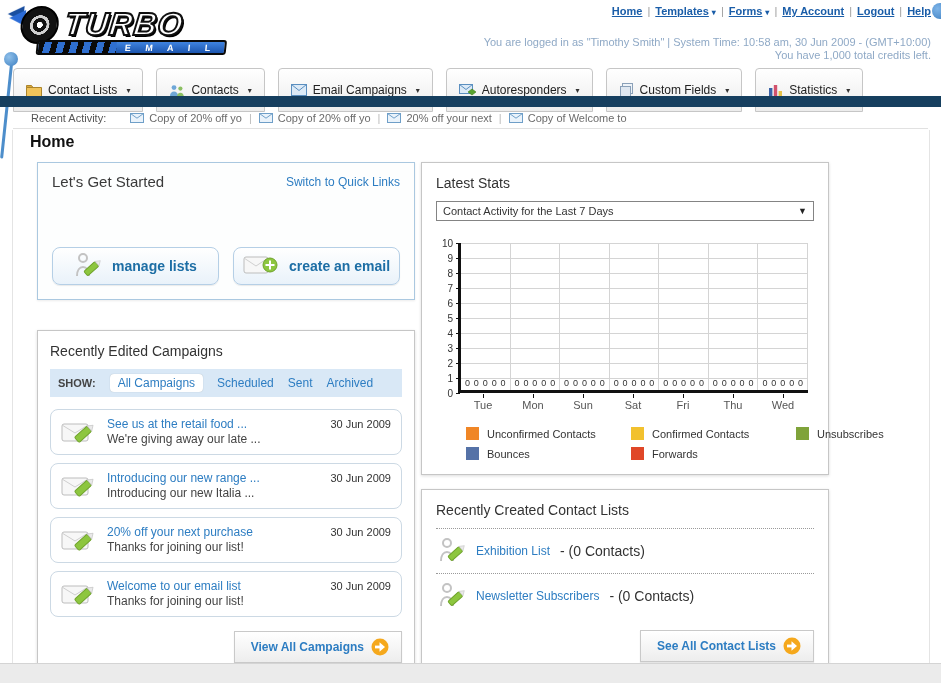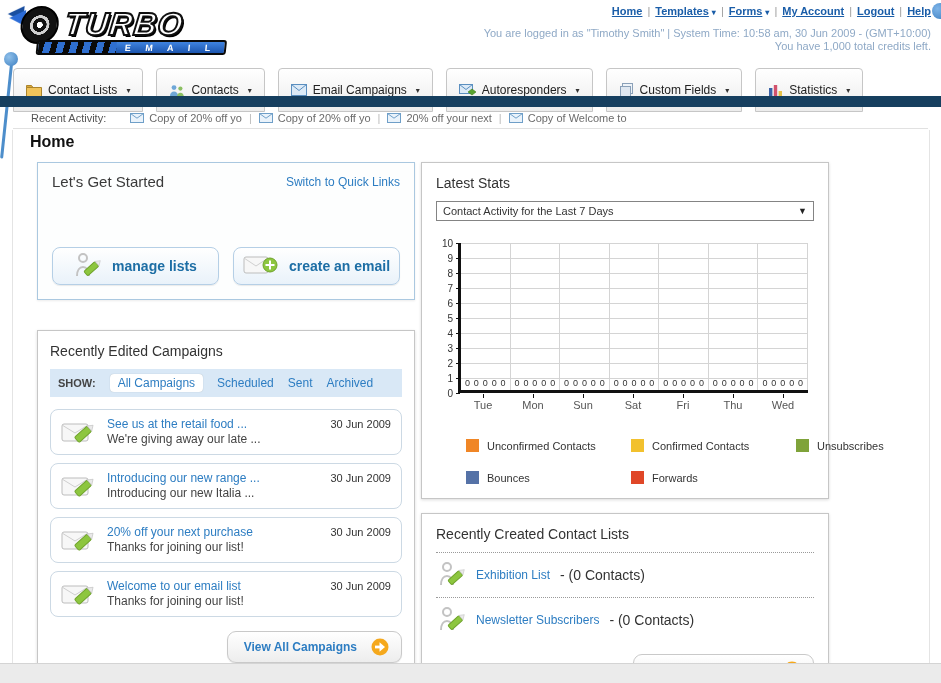--- a/index.html
+++ b/index.html
@@ -24,21 +24,21 @@
     background:linear-gradient(#3f83e0,#1c55ae); border:2px solid #0a0a0a; border-radius:3px;
     display:flex; align-items:center; justify-content:flex-end; padding-right:8px; position:relative; overflow:hidden;}
   .logo-bar-stripes { position:absolute; left:0; top:0; bottom:0; width:78px;
     background:repeating-linear-gradient(100deg,#0a0a0a 0 6px,#2f6fd0 6px 13px); }
   .logo-bar-text { position:relative; color:#fff; font-size:9px; font-weight:bold; letter-spacing:6px; }
 
   .top-nav { position:absolute; top:5px; right:10px; font-size:11px; color:#9b9b9b; white-space:nowrap; }
   .nav-link { color:#1a5da8; text-decoration:underline; font-weight:bold; cursor:pointer; }
   .nav-sep { color:#9b9b9b; margin:0 5px; }
   .caret { font-size:8px; margin-left:3px; text-decoration:none; display:inline-block; }
-  .status { position:absolute; top:27px; right:10px; text-align:right; font-size:11px; color:#8fa9c6; line-height:13px; }
+  .status { position:absolute; top:36px; right:10px; text-align:right; font-size:11px; color:#8fa9c6; line-height:13px; }
 
   .annotation-dot { position:absolute; top:3px; right:-7px; width:16px; height:16px; border-radius:50%;
     background:radial-gradient(circle at 35% 35%, #7db4e8, #3d7fc1); }
   .annotation-pin-line { position:absolute; left:10px; top:64px; width:3px; height:95px;
     background:#4d8ecb; transform:rotate(6deg); transform-origin:top center; border-radius:2px; }
   .annotation-pin-head { position:absolute; left:4px; top:52px; width:14px; height:14px; border-radius:50%;
     background:radial-gradient(circle at 35% 35%, #8fc0ea, #3d7fc1); }
 
   
   .tabbar { position:absolute; top:68px; left:13px; right:13px; height:28px; display:flex; gap:13px; }
@@ -84,43 +84,43 @@
   .show-label { font-size:11px; font-weight:bold; color:#444; }
   .filter-link { color:#2d7dc2; cursor:pointer; }
   .filter-active { background:#fff; border-radius:4px; padding:2px 8px; color:#2d7dc2; cursor:pointer; box-shadow:0 0 1px rgba(0,0,0,.25); }
   .camp-item { display:flex; align-items:flex-start; gap:10px; border:1px solid #ccd9e4; border-radius:8px;
     padding:7px 10px; margin-bottom:8px; background:#fff; cursor:pointer; }
   .camp-texts { flex:1; min-width:0; }
   .camp-title { font-size:12px; color:#2d7dc2; line-height:15px; }
   .camp-sub { font-size:12px; color:#444; line-height:15px; }
   .camp-date { font-size:11px; color:#333; white-space:nowrap; padding-top:1px; }
   .panel-actions { display:flex; justify-content:flex-end; margin-top:14px; }
-  .action-btn { display:inline-flex; align-items:center; gap:14px; padding:6px 12px 6px 16px;
-    background:linear-gradient(#ffffff,#ededed); border:1px solid #c9c9c9; border-radius:9px;
+  .action-btn { display:inline-flex; align-items:center; gap:7px; padding:6px 12px 6px 16px;
+    background:linear-gradient(#ffffff,#ededed); border:1px solid #c9c9c9; border-radius:0;
     font-size:12px; font-weight:bold; color:#2d7dc2; cursor:pointer; box-shadow:0 1px 1px rgba(0,0,0,.1); }
 
   
   .panel-stats { padding:12px 14px 10px 14px; }
   .stats-select { height:20px; border:1px solid #848484; background:#fff; display:flex; align-items:center;
     font-size:11px; color:#333; padding:0 6px; justify-content:space-between; cursor:pointer; margin-bottom:22px; }
   .stats-select .caret { font-size:9px; color:#222; }
   .chart { position:relative; margin-left:22px; margin-right:6px; }
   .chart-area { position:relative; height:150px; border-left:3px solid #111; border-bottom:3px solid #111; display:flex; }
   .gridline { position:absolute; left:0; right:0; height:1px; background:#d4d4d4; }
   .chart-col { flex:1; position:relative; border-right:1px solid #d4d4d4; }
   .zero-row { position:absolute; left:2px; right:2px; bottom:2px; display:flex; justify-content:space-around;
     font-size:9px; color:#333; }
   .ylab { position:absolute; right:100%; width:22px; display:flex; align-items:center; justify-content:flex-end;
     font-size:10px; color:#333; height:10px; }
   .ylab .ytick { width:4px; height:1px; background:#111; margin-left:3px; margin-right:1px; }
   .x-axis { display:flex; margin-top:1px; }
   .x-cell { flex:1; text-align:center; font-size:11px; color:#555; position:relative; padding-top:5px; }
   .x-cell .xtick { position:absolute; top:0; left:50%; width:1px; height:4px; background:#111; }
   .legend { margin:16px 0 4px 30px; display:grid; grid-template-columns:165px 165px 1fr; row-gap:7px; }
-  .legend-item { display:flex; align-items:center; gap:8px; font-size:11px; color:#333;margin-top:12px; }
+  .legend-item { display:flex; align-items:center; gap:8px; font-size:11px; color:#333; }
   .legend-swatch { width:13px; height:13px; }
 
   
   .panel-contacts { margin-top:14px; padding:12px 14px 12px 14px; }
   .cl-sep { border-top:1px dotted #9a9a9a; margin:2px 0; }
   .cl-item { display:flex; align-items:center; gap:10px; padding:6px 2px; cursor:pointer; }
   .cl-name { font-size:12px; color:#2d7dc2; }
   .cl-detail { font-size:14px; color:#333; }
 </style>
 </head>

